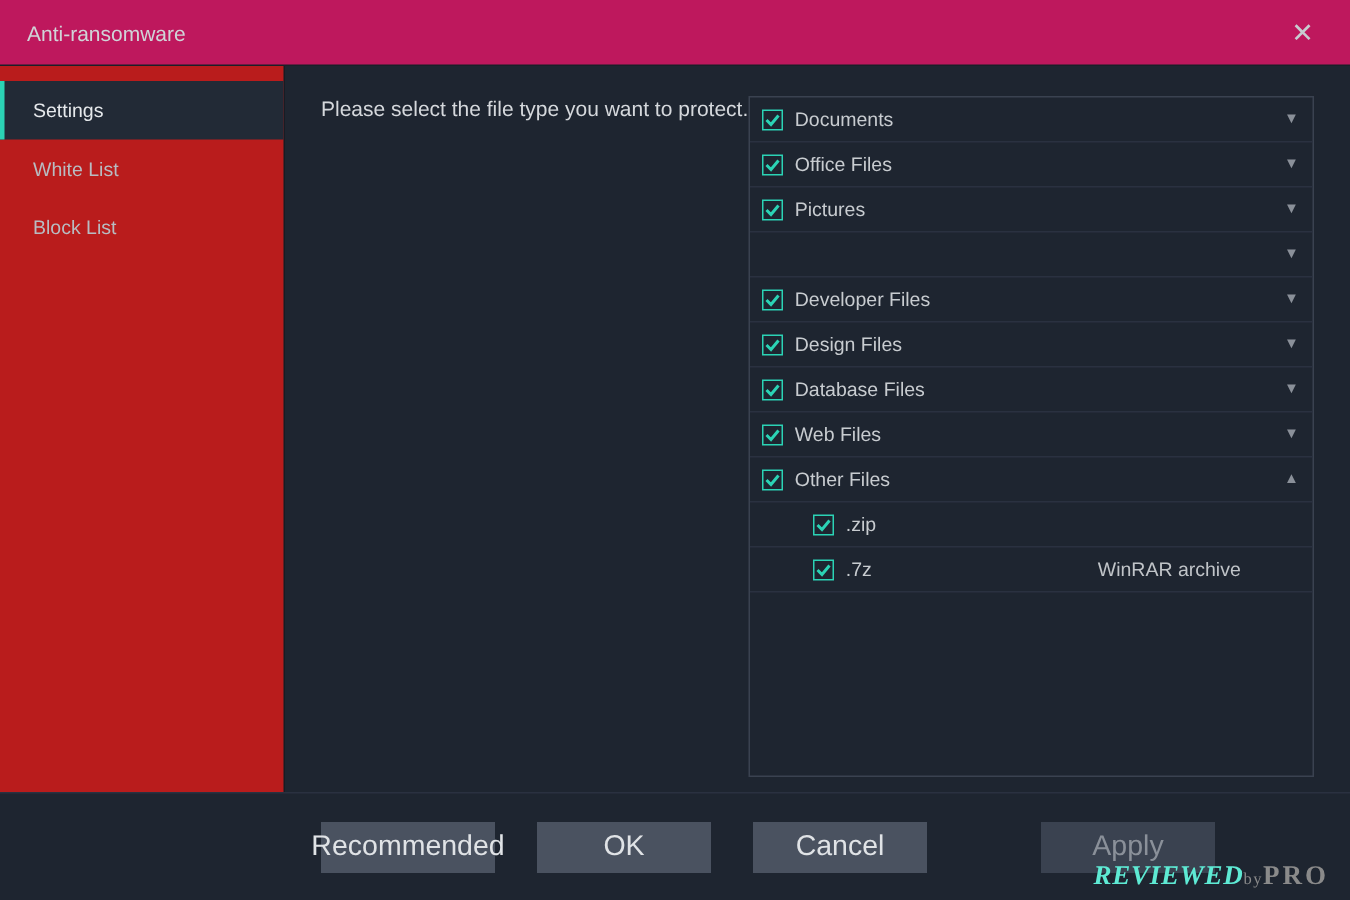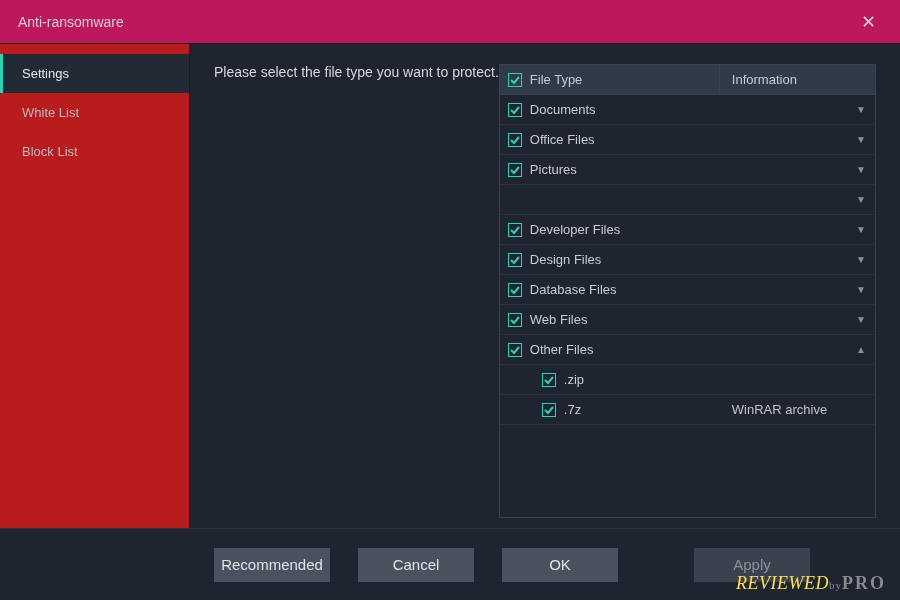--- a/index.html
+++ b/index.html
@@ -99,32 +99,32 @@
   }
   .btn {
     width:116px;
     height:34px;
     background:#4a5260;
     color:#e0e3e6;
     display:flex;
     align-items:center;
     justify-content:center;
     cursor:pointer;
-    font-size:15px;
+    font-size:19px;
   }
   .btn.disabled { color:#8a9099; background:#3a4250;margin-left:48px; }
   .watermark {
     position:absolute;
     right:14px;
     bottom:6px;
     font-family: Georgia, serif;
     font-size:18px;
     letter-spacing:0.5px;
   }
-  .wm-red { color:#fde047; font-style:italic; }
+  .wm-red { color:#5eead4; font-style:italic;font-weight:bold; }
   .wm-by { color:#8a8a8a; font-size:11px; font-style:normal; letter-spacing:1px; }
   .wm-pro { color:#8a8a8a; font-weight:bold; letter-spacing:2px; font-style:normal; }
   
   .tbody::-webkit-scrollbar { width:10px; }
   .tbody::-webkit-scrollbar-track { background:#2a3140; }
   .tbody::-webkit-scrollbar-thumb { background:#4a5260; }
 </style>
 </head>
 <body>
 
@@ -137,31 +137,20 @@
   <div class="sidebar">
     <div class="side-item active">Settings</div>
     <div class="side-item">White List</div>
     <div class="side-item">Block List</div>
   </div>
 
   <div class="main">
     <div class="instruction">Please select the file type you want to protect.</div>
 
     <div class="table-wrap">
-      <div class="thead">
-        <div class="th1">
-          <span class="chk">
-            <svg viewBox="0 0 10 10">
-                <polyline points="1,5 4,8 9,2" fill="none" stroke="#2bd3b5" stroke-width="2"></polyline>
-              </svg>
-          </span>
-          <span style="margin-left:8px">File Type</span>
-        </div>
-        <div class="th2">Information</div>
-      </div>
 
       <div class="tbody">
 
         <div class="row">
           <div class="cell1">
               <span class="chk">
                 <svg viewBox="0 0 10 10">
                   <polyline points="1,5 4,8 9,2" fill="none" stroke="#2bd3b5" stroke-width="2"></polyline>
                 </svg>
               </span>
@@ -282,20 +271,20 @@
           <div class="cell2">WinRAR archive</div>
           <div class="chev"></div>
         </div>
       </div>
     </div>
   </div>
 </div>
 
 <div class="footer">
   <div class="btn">Recommended</div>
+  <div class="btn">OK</div>
   <div class="btn">Cancel</div>
-  <div class="btn">OK</div>
   <div class="btn disabled">Apply</div>
 </div>
 
 <div class="watermark">
   <span class="wm-red">REVIEWED</span><span class="wm-by">by</span><span class="wm-pro">PRO</span>
 </div>
 
 </body></html>

